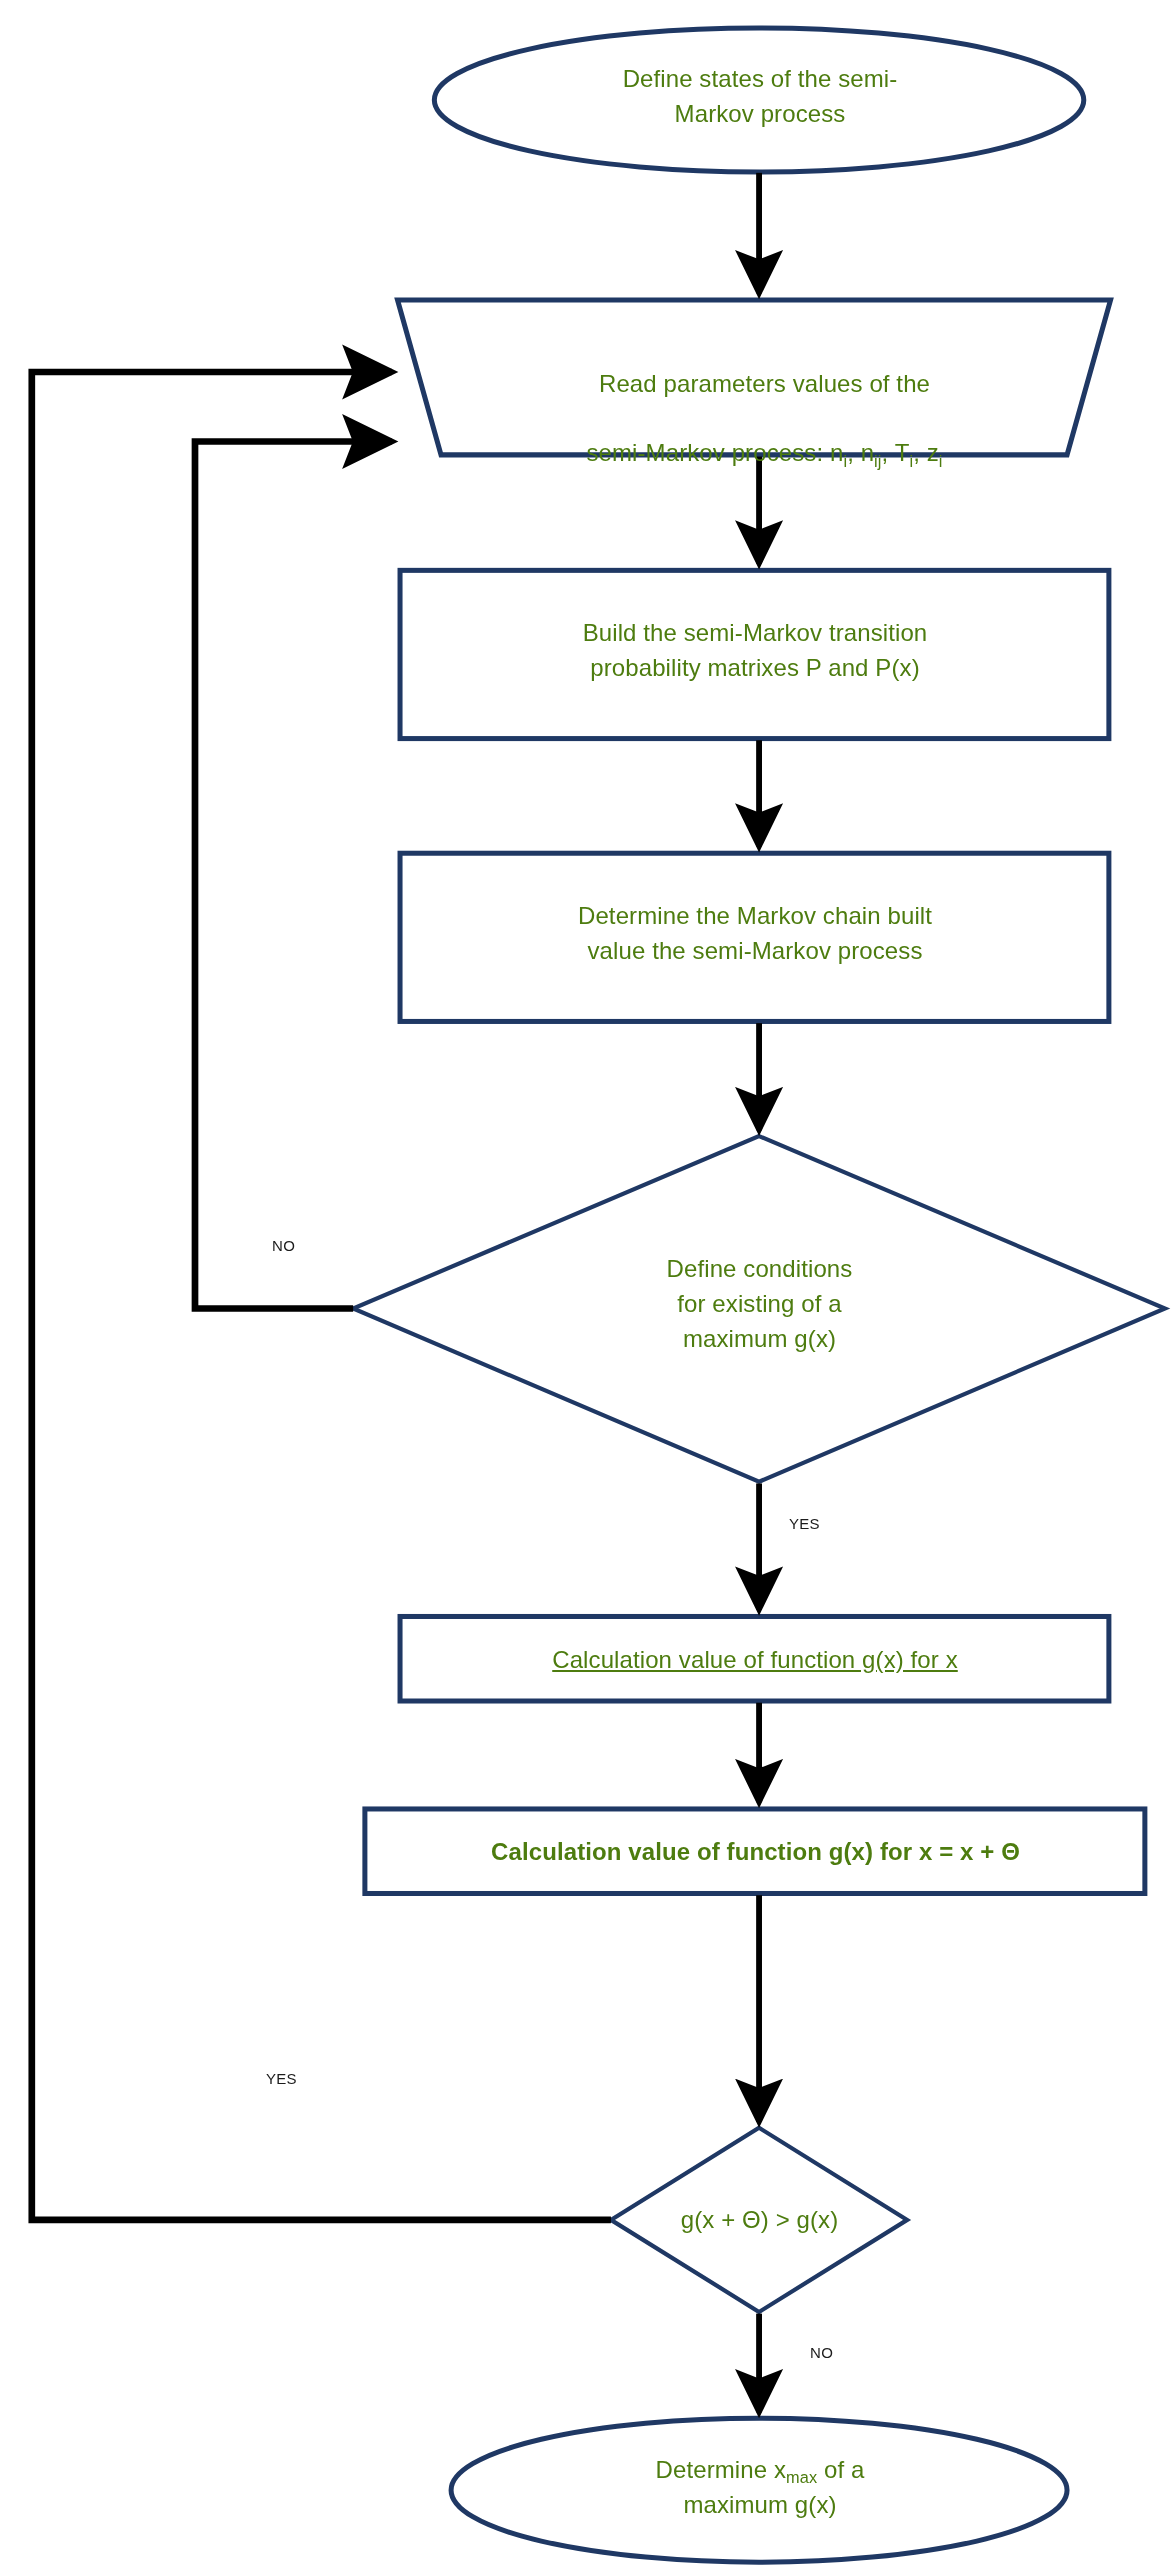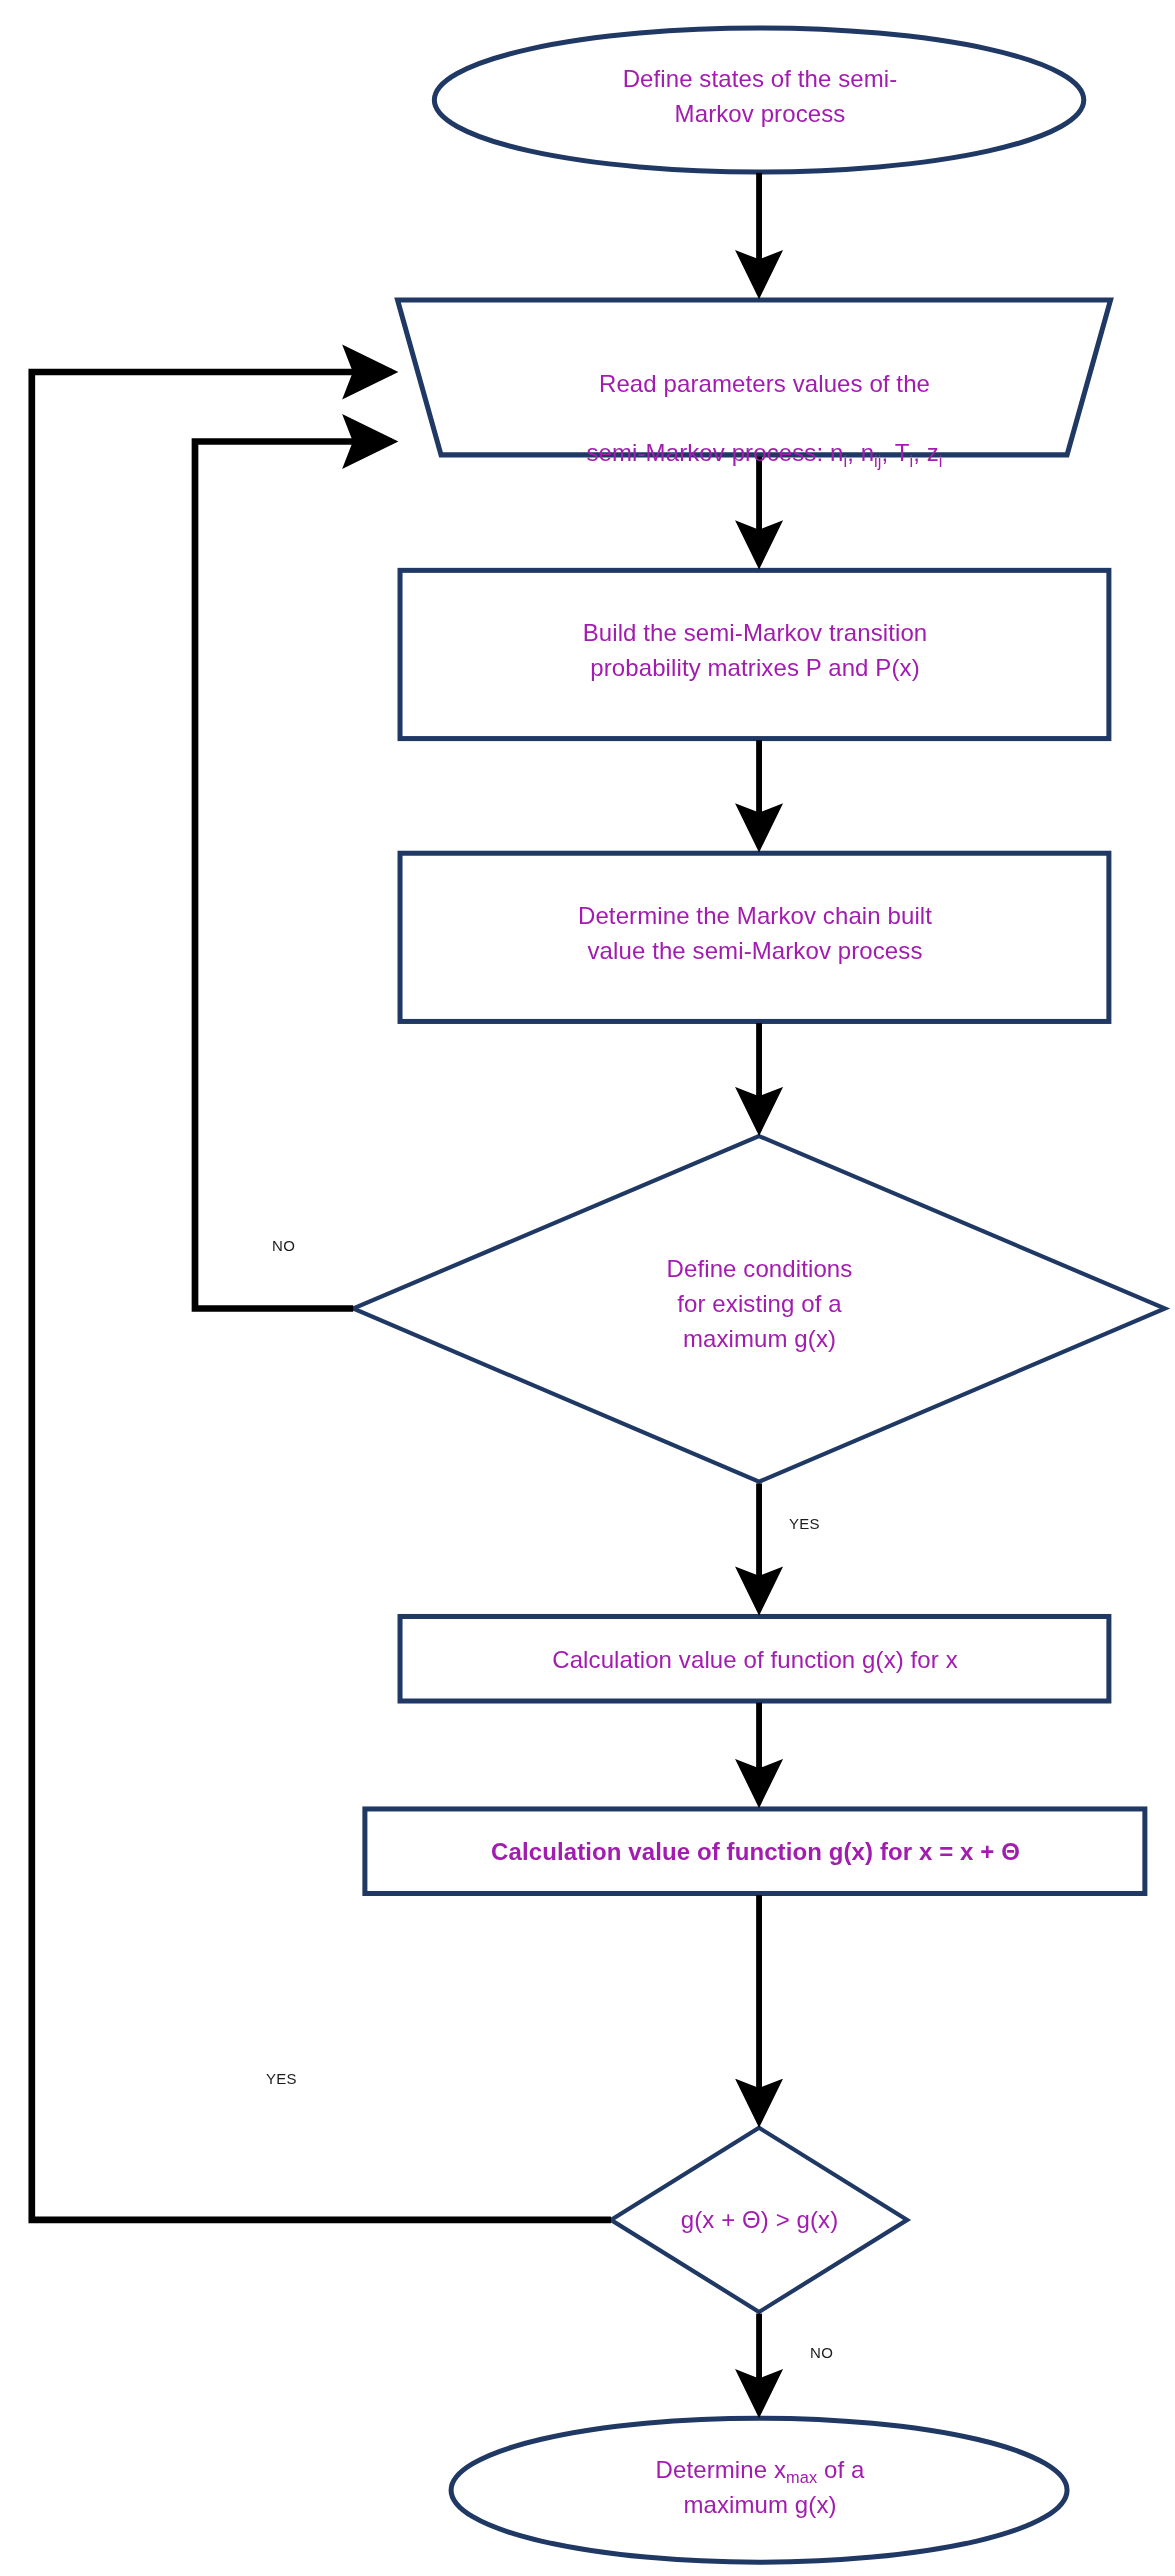--- a/index.html
+++ b/index.html
@@ -36,21 +36,21 @@
     fill:none;
     stroke-linecap:butt;
     stroke-linejoin:miter;
   }
   .connector.loop{ stroke-width:8; }
   .node-text{
     position:absolute;
     text-align:center;
     font-size:24px;
     line-height:1.45;
-    color:#a21caf;
+    color:#4d7c0f;
     letter-spacing:0.1px;
     white-space:pre-line;
     pointer-events:none;
   }
   .edge-label{
     position:absolute;
     font-size:15px;
     color:#1c1c1c;
     letter-spacing:0.3px;
   }
@@ -118,21 +118,21 @@
   <div class="node-text" style="left:417px; top:616px; width:676px;">Build the semi-Markov transition
 probability matrixes P and P(x)</div>
 
   <div class="node-text" style="left:417px; top:899px; width:676px;">Determine the Markov chain built
 value the semi-Markov process</div>
 
   <div class="node-text" style="left:592px; top:1252px; width:335px;">Define conditions
 for existing of a
 maximum g(x)</div>
 
-  <div class="node-text" style="left:417px; top:1643px; width:676px;">Calculation value of function g(x) for x</div>
+  <div class="node-text" style="left:417px; top:1643px; width:676px;text-decoration:underline;">Calculation value of function g(x) for x</div>
 
   <div class="node-text" style="left:382px; top:1835px; width:747px;font-weight:bold;">Calculation value of function g(x) for x = x + Θ</div>
 
   <div class="node-text" style="left:617px; top:2203px; width:285px;">g(x + Θ) &gt; g(x)</div>
 
   <div class="node-text" style="left:490px; top:2453px; width:540px;"><span>Determine x</span><sub>max</sub><span> of a
 maximum g(x)</span></div>
 
   <div class="edge-label" style="left:272px; top:1237px;">NO</div>
 

